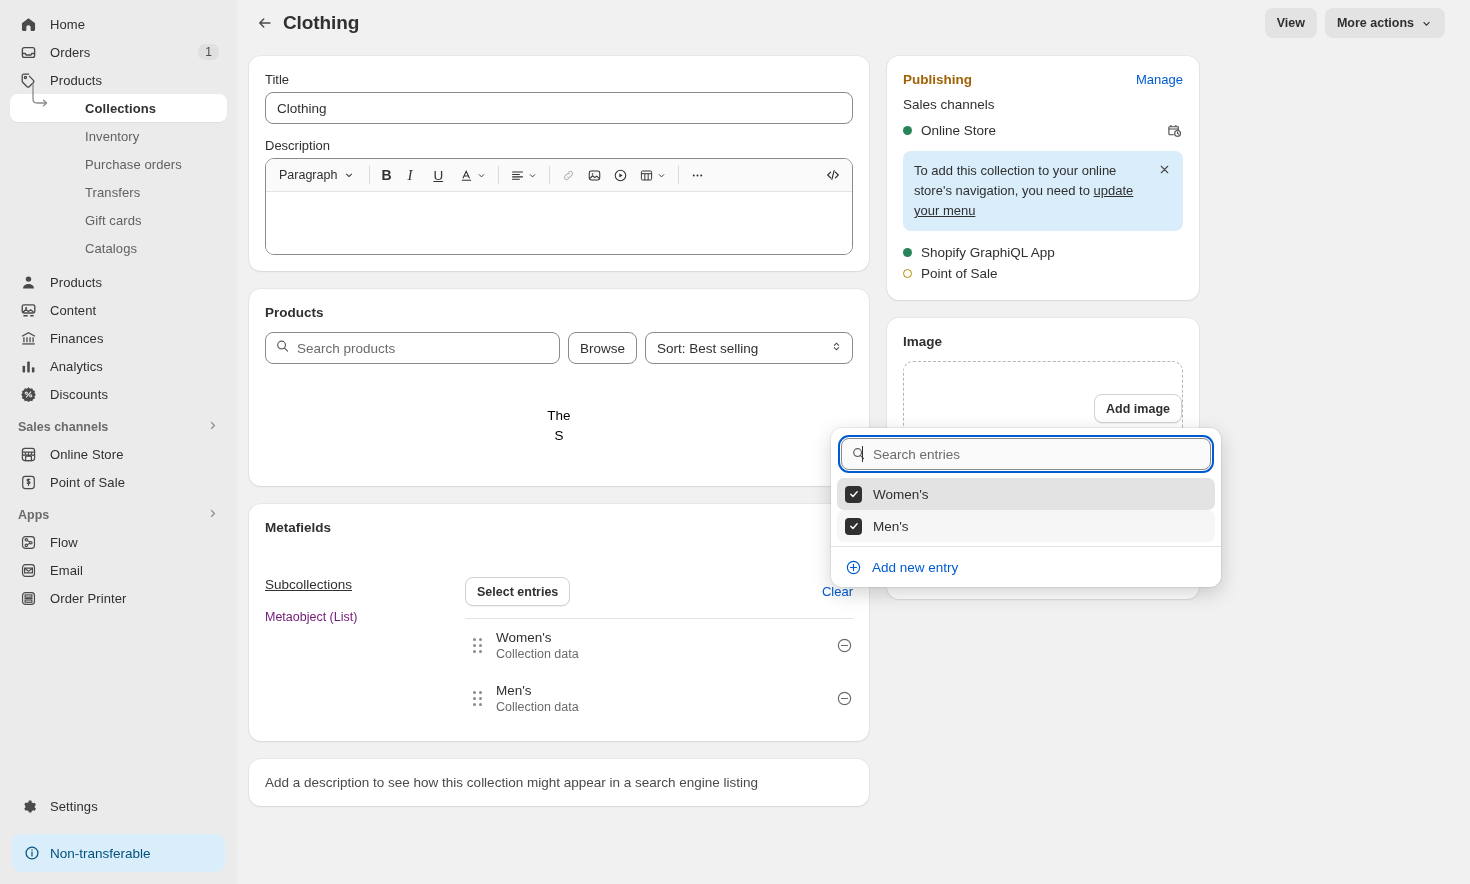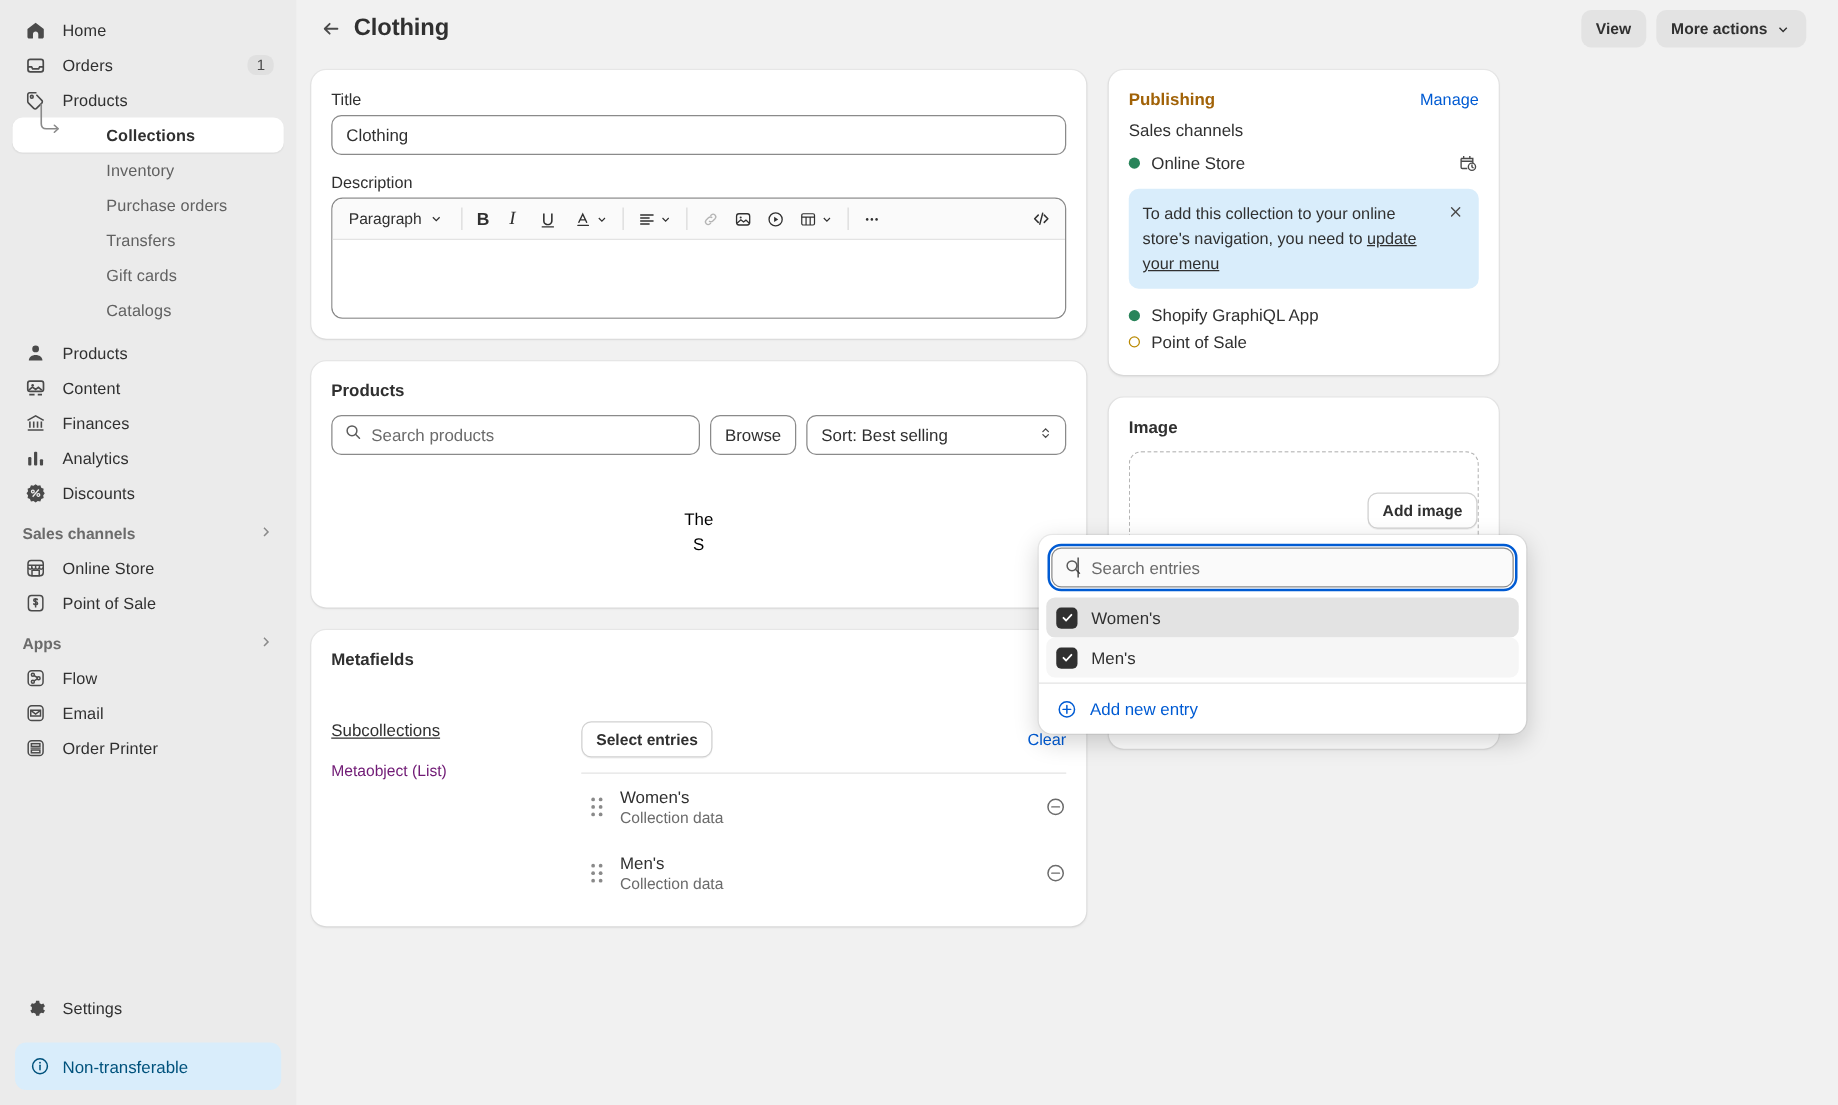--- a/index.html
+++ b/index.html
@@ -639,20 +639,23 @@
                   <svg width="17" height="17" viewBox="0 0 20 20" fill="none" stroke="currentColor" stroke-width="1.4">
                       <circle cx="10" cy="10" r="7.2"></circle>
                       <path d="M6.4 10h7.2" stroke-linecap="round"></path>
                     </svg>
                 </span>
               </div>
             </div>
           </div>
         </div>
 
+        <div class="seo-card">
+          <div class="seo-text">Add a description to see how this collection might appear in a search engine listing</div>
+        </div>
       </div>
 
       <div class="col-side">
 
         <div class="card">
           <div class="pub-head">
             <span class="ttl">Publishing</span>
             <span class="mg">Manage</span>
           </div>
           <div class="sub-h">Sales channels</div>

